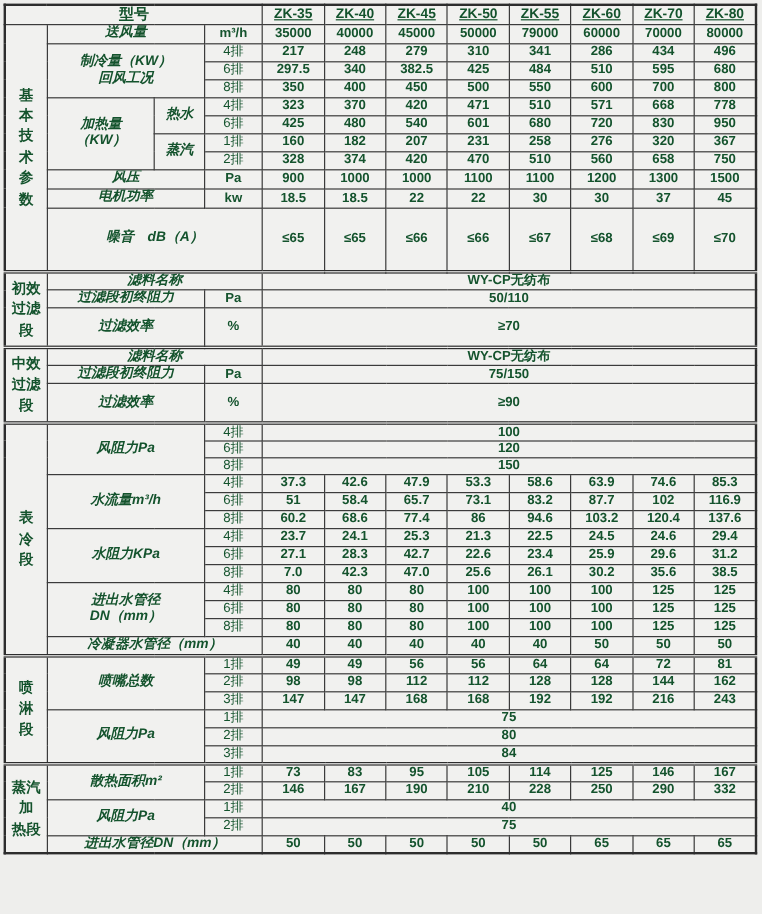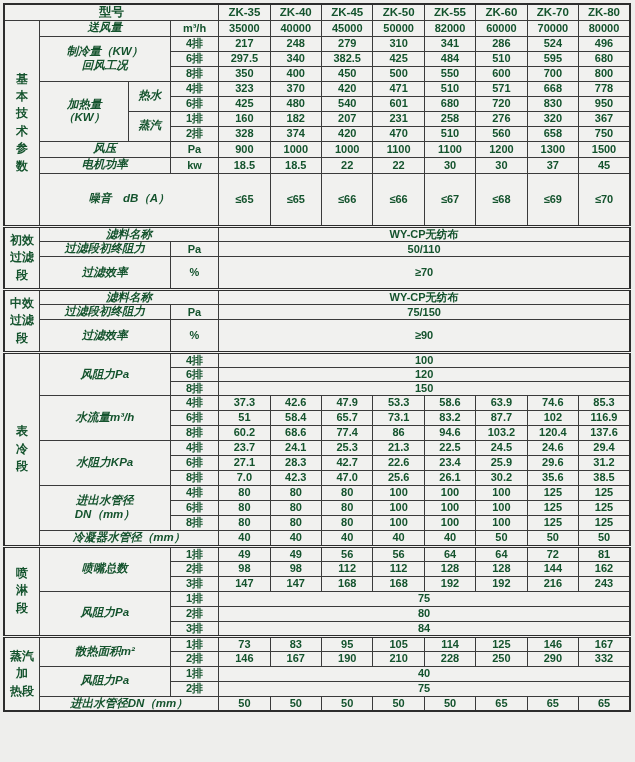--- a/index.html
+++ b/index.html
@@ -17,24 +17,24 @@
     border:1px solid #3b3b3b;
     text-align:center;
     vertical-align:middle;
     font-size:11px;
     line-height:1.18;
     padding:0 1px;
     white-space:pre-line;
     overflow:hidden;
   }
   td.title{font-weight:bold;font-size:12.5px;}
-  td.model{font-weight:bold;font-size:11.5px;}
+  td.model{font-weight:bold;font-size:11.5px;text-decoration:underline;}
   td.sec{font-weight:bold;font-size:12px;line-height:1.45;}
   td.lab{font-weight:bold;font-size:11.5px;font-style:italic;}
-  td.rank{font-weight:bold;font-size:11px;}
+  td.rank{font-weight:normal;font-size:11px;}
   td.unit{font-weight:bold;font-size:11px;}
   td.val{font-weight:600;font-size:11px;}
   tr.sep td{border-top:3px double #2d2d2d;}
 </style>
 </head>
 <body>
 
 <div class="page">
   <table class="spec">
     <colgroup>
@@ -69,36 +69,36 @@
 技
 术
 参
 数</td>
           <td colspan="2" class="lab">送风量</td>
           <td class="unit">m³/h</td>
           <td class="val">35000</td>
           <td class="val">40000</td>
           <td class="val">45000</td>
           <td class="val">50000</td>
-          <td class="val">82000</td>
+          <td class="val">79000</td>
           <td class="val">60000</td>
           <td class="val">70000</td>
           <td class="val">80000</td>
         </tr>
         <tr style="height: 15px;">
           <td colspan="2" rowspan="3" class="lab">制冷量（KW）
 回风工况</td>
           <td class="rank">4排</td>
           <td class="val">217</td>
           <td class="val">248</td>
           <td class="val">279</td>
           <td class="val">310</td>
           <td class="val">341</td>
           <td class="val">286</td>
-          <td class="val">524</td>
+          <td class="val">434</td>
           <td class="val">496</td>
         </tr>
         <tr style="height: 15px;">
           <td class="rank">6排</td>
           <td class="val">297.5</td>
           <td class="val">340</td>
           <td class="val">382.5</td>
           <td class="val">425</td>
           <td class="val">484</td>
           <td class="val">510</td>

